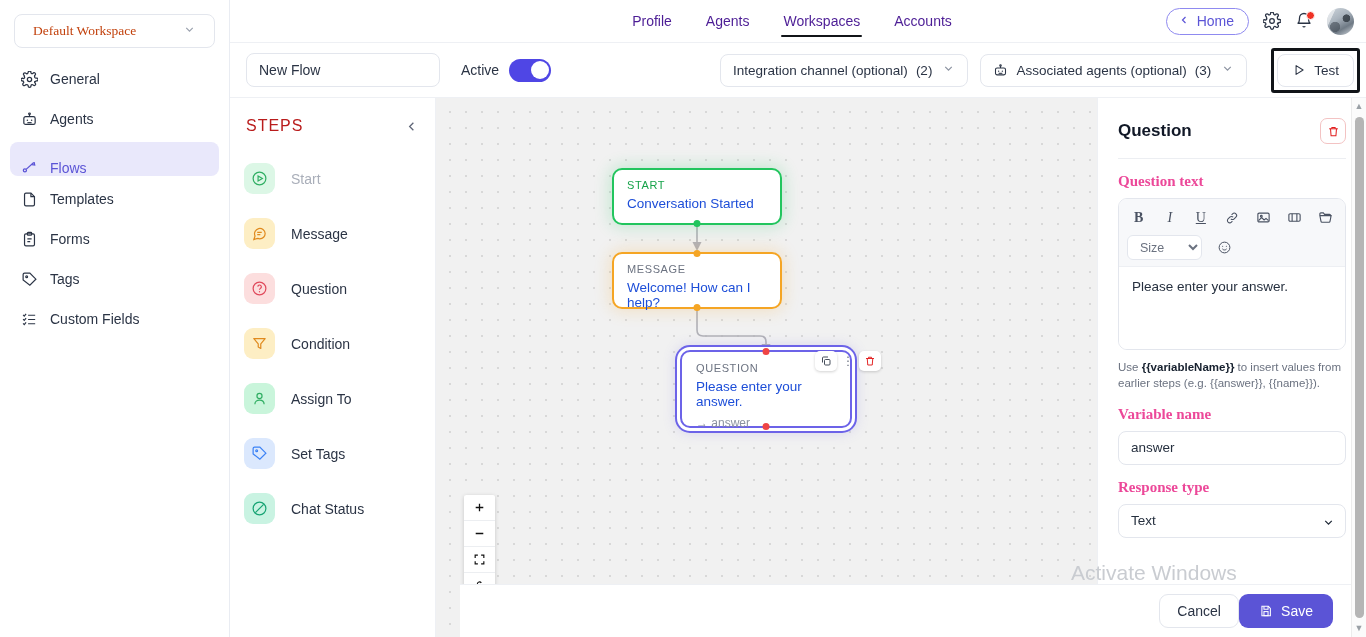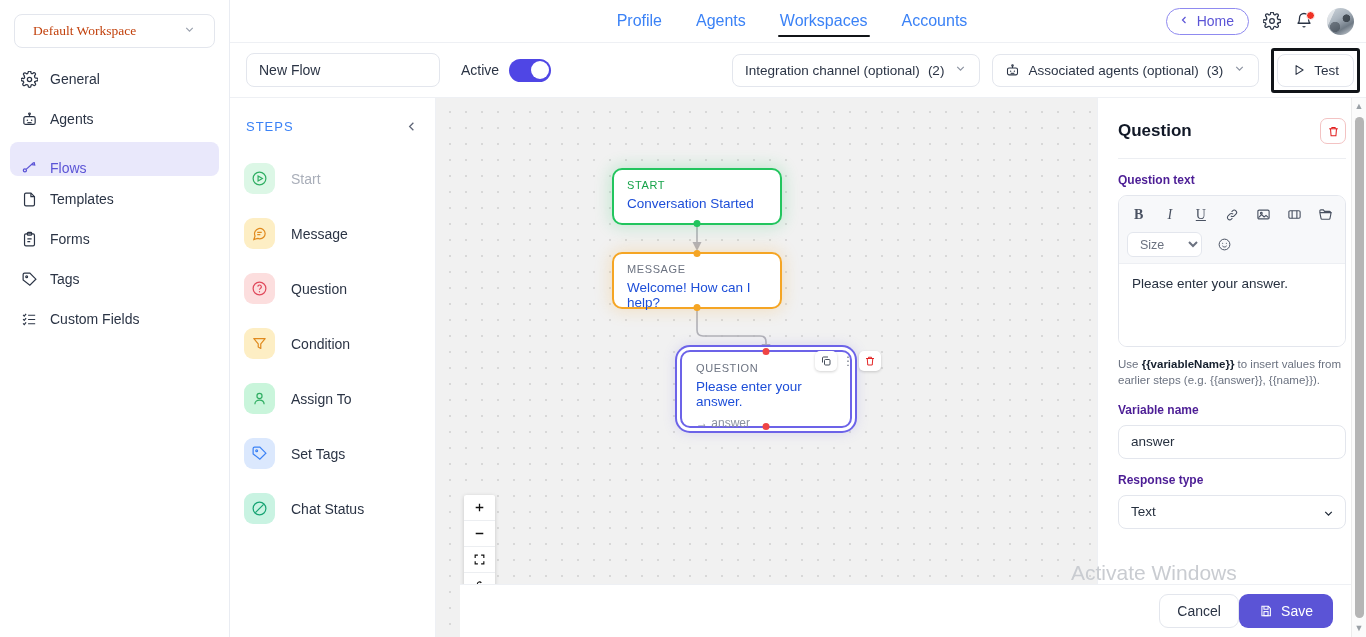--- a/index.html
+++ b/index.html
@@ -59,21 +59,21 @@
   
   .main { flex: 1 1 auto; display: flex; flex-direction: column; min-width: 0; position: relative; }
 
   
   .topnav {
     height: 43px; border-bottom: 1px solid #eef0f4; display: flex; align-items: center;
     position: relative; background: #fff; padding-right: 12px;
   }
   .topnav-tabs { display: flex; gap: 34px; margin: 0 auto; align-items: center; height: 43px; }
   .topnav-tab {
-    font-size: 16px; color: #3b82f6; cursor: pointer; height: 43px;
+    font-size: 14px; color: #4c1d95; cursor: pointer; height: 43px;
     display: flex; align-items: center; position: relative;
   }
   .topnav-tab.active { font-weight: normal; }
   .topnav-tab.active::after {
     content: ""; position: absolute; left: -2px; right: -2px; bottom: 6px;
     height: 2px; background: #111418; border-radius: 2px;
   }
   .topnav-right { position: absolute; right: 12px; display: flex; align-items: center; gap: 14px; }
   .home-btn {
     height: 27px; border: 1px solid #8f8af0; border-radius: 14px; color: #5b54d6;
@@ -118,39 +118,39 @@
     position: absolute; top: 2.5px; right: 2.5px; width: 18px; height: 18px;
     border-radius: 50%; background: #fff;
   }
   .flow-right { margin-left: auto; display: flex; align-items: center; gap: 12px; }
   .pill {
     height: 33px; border: 1px solid #e3e6ed; border-radius: 8px; background: #fff;
     display: flex; align-items: center; gap: 8px; padding: 0 12px;
     font-size: 13.5px; color: #2b3445; cursor: pointer; white-space: nowrap;
   }
   .pill .chev { color: #8b92a0; margin-left: 2px; }
-  .test-outline { border: 3px solid #111418; border-radius: 3px; padding: 3px; }
+  .test-outline { border: 3px solid #111418; border-radius: 3px; padding: 3px; margin-left: 12px; }
   .test-btn {
     height: 33px; border: 1px solid #e3e6ed; border-radius: 8px; background:#fff;
     display:flex; align-items:center; gap:8px; padding: 0 14px; font-size: 13.5px;
     color:#2b3445; cursor:pointer;
   }
 
   
   .body-split { flex: 1 1 auto; display: flex; min-height: 0; }
 
   
   .steps-panel {
     width: 206px; flex: 0 0 206px; background: #fff; border-right: 1px solid #eef0f4;
     padding: 0 14px; overflow: hidden;
   }
   .steps-head {
     height: 56px; display: flex; align-items: center; padding: 0 2px;
   }
-  .steps-title { font-size: 13px; letter-spacing: 1px; color: #3b82f6; }
+  .steps-title { font-size: 16px; letter-spacing: 1px; color: #b91c1c; }
   .steps-collapse { margin-left: auto; color: #5d6476; cursor: pointer; display:flex; }
   .step-list { display: flex; flex-direction: column; gap: 24px; padding-top: 9px; }
   .step-item { display: flex; align-items: center; gap: 16px; cursor: pointer; }
   .step-ico {
     width: 31px; height: 31px; border-radius: 9px; flex: 0 0 31px;
     display: flex; align-items: center; justify-content: center;
   }
   .step-label { font-size: 14px; color: #2b3445; }
   .step-item.disabled .step-label { color: #a9aeb9; }
 
@@ -231,21 +231,21 @@
     padding: 20px 20px 0 20px; position: relative; overflow: hidden;
   }
   .rp-head { display: flex; align-items: center; }
   .rp-title { font-size: 17px; font-weight: bold; color: #111827; }
   .trash-btn {
     margin-left: auto; width: 26px; height: 26px; border-radius: 7px;
     border: 1px solid #f3c3c3; display: flex; align-items: center; justify-content: center;
     cursor: pointer; background: #fff;
   }
   .rp-divider { height: 1px; background: #eceef2; margin: 14px 0 0 0; }
-  .field-label { font-size: 12px; font-weight: bold; color: #4c1d95; margin: 14px 0 8px 0; }
+  .field-label { font-size: 15px; font-weight: bold; color: #ec4899; margin: 14px 0 8px 0; font-family: Liberation Serif, serif; }
   .editor-box { border: 1px solid #e3e6ed; border-radius: 9px; overflow: hidden; }
   .editor-toolbar { background: #f7f8fa; padding: 8px 8px 6px 8px; border-bottom: 1px solid #edeff3; }
   .et-row1 { display: flex; align-items: center; gap: 8px; }
   .et-btn {
     width: 25px; height: 21px; display: flex; align-items: center; justify-content: center;
     cursor: pointer; color: #4a5262; font-size: 14px;
   }
   .et-row2 { display: flex; align-items: center; gap: 10px; margin-top: 7px; }
   .size-select {
     width: 75px; height: 25px; border: 1px solid #e3e6ed; border-radius: 6px; background: #fff;

